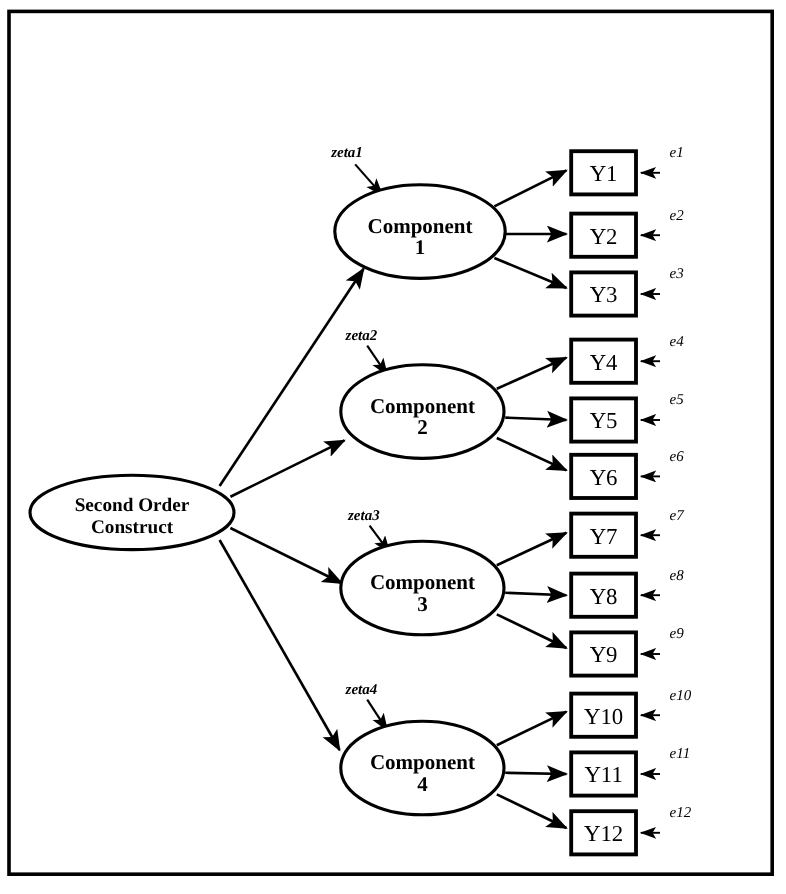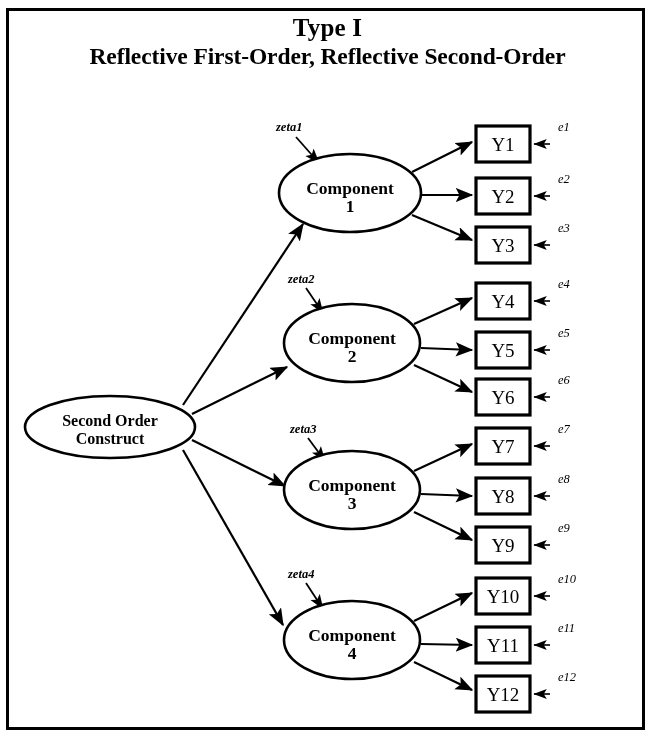--- a/index.html
+++ b/index.html
@@ -114,24 +114,20 @@
     font-size: 12.5px;
     text-anchor: start;
   }
 </style>
 </head>
 <body>
 
 <div id="page">
   <div id="frame"></div>
 
-  <div id="title-block">
-    <div class="title-line-1">Type I</div>
-    <div class="title-line-2">Reflective First-Order, Reflective Second-Order</div>
-  </div>
 
   <svg id="diagram" viewBox="0 0 655 745">
     <defs>
       <marker id="arrowBig" markerWidth="9" markerHeight="9" refX="7.4" refY="3.2" orient="auto" markerUnits="strokeWidth">
         <path d="M0,0 L8,3.2 L0,6.4 L1.7,3.2 z" fill="#000000"></path>
       </marker>
       <marker id="arrowSmall" markerWidth="10" markerHeight="10" refX="8" refY="3.1" orient="auto" markerUnits="strokeWidth">
         <path d="M0,0 L8.4,3.1 L0,6.2 L1.9,3.1 z" fill="#000000"></path>
       </marker>
     </defs>

